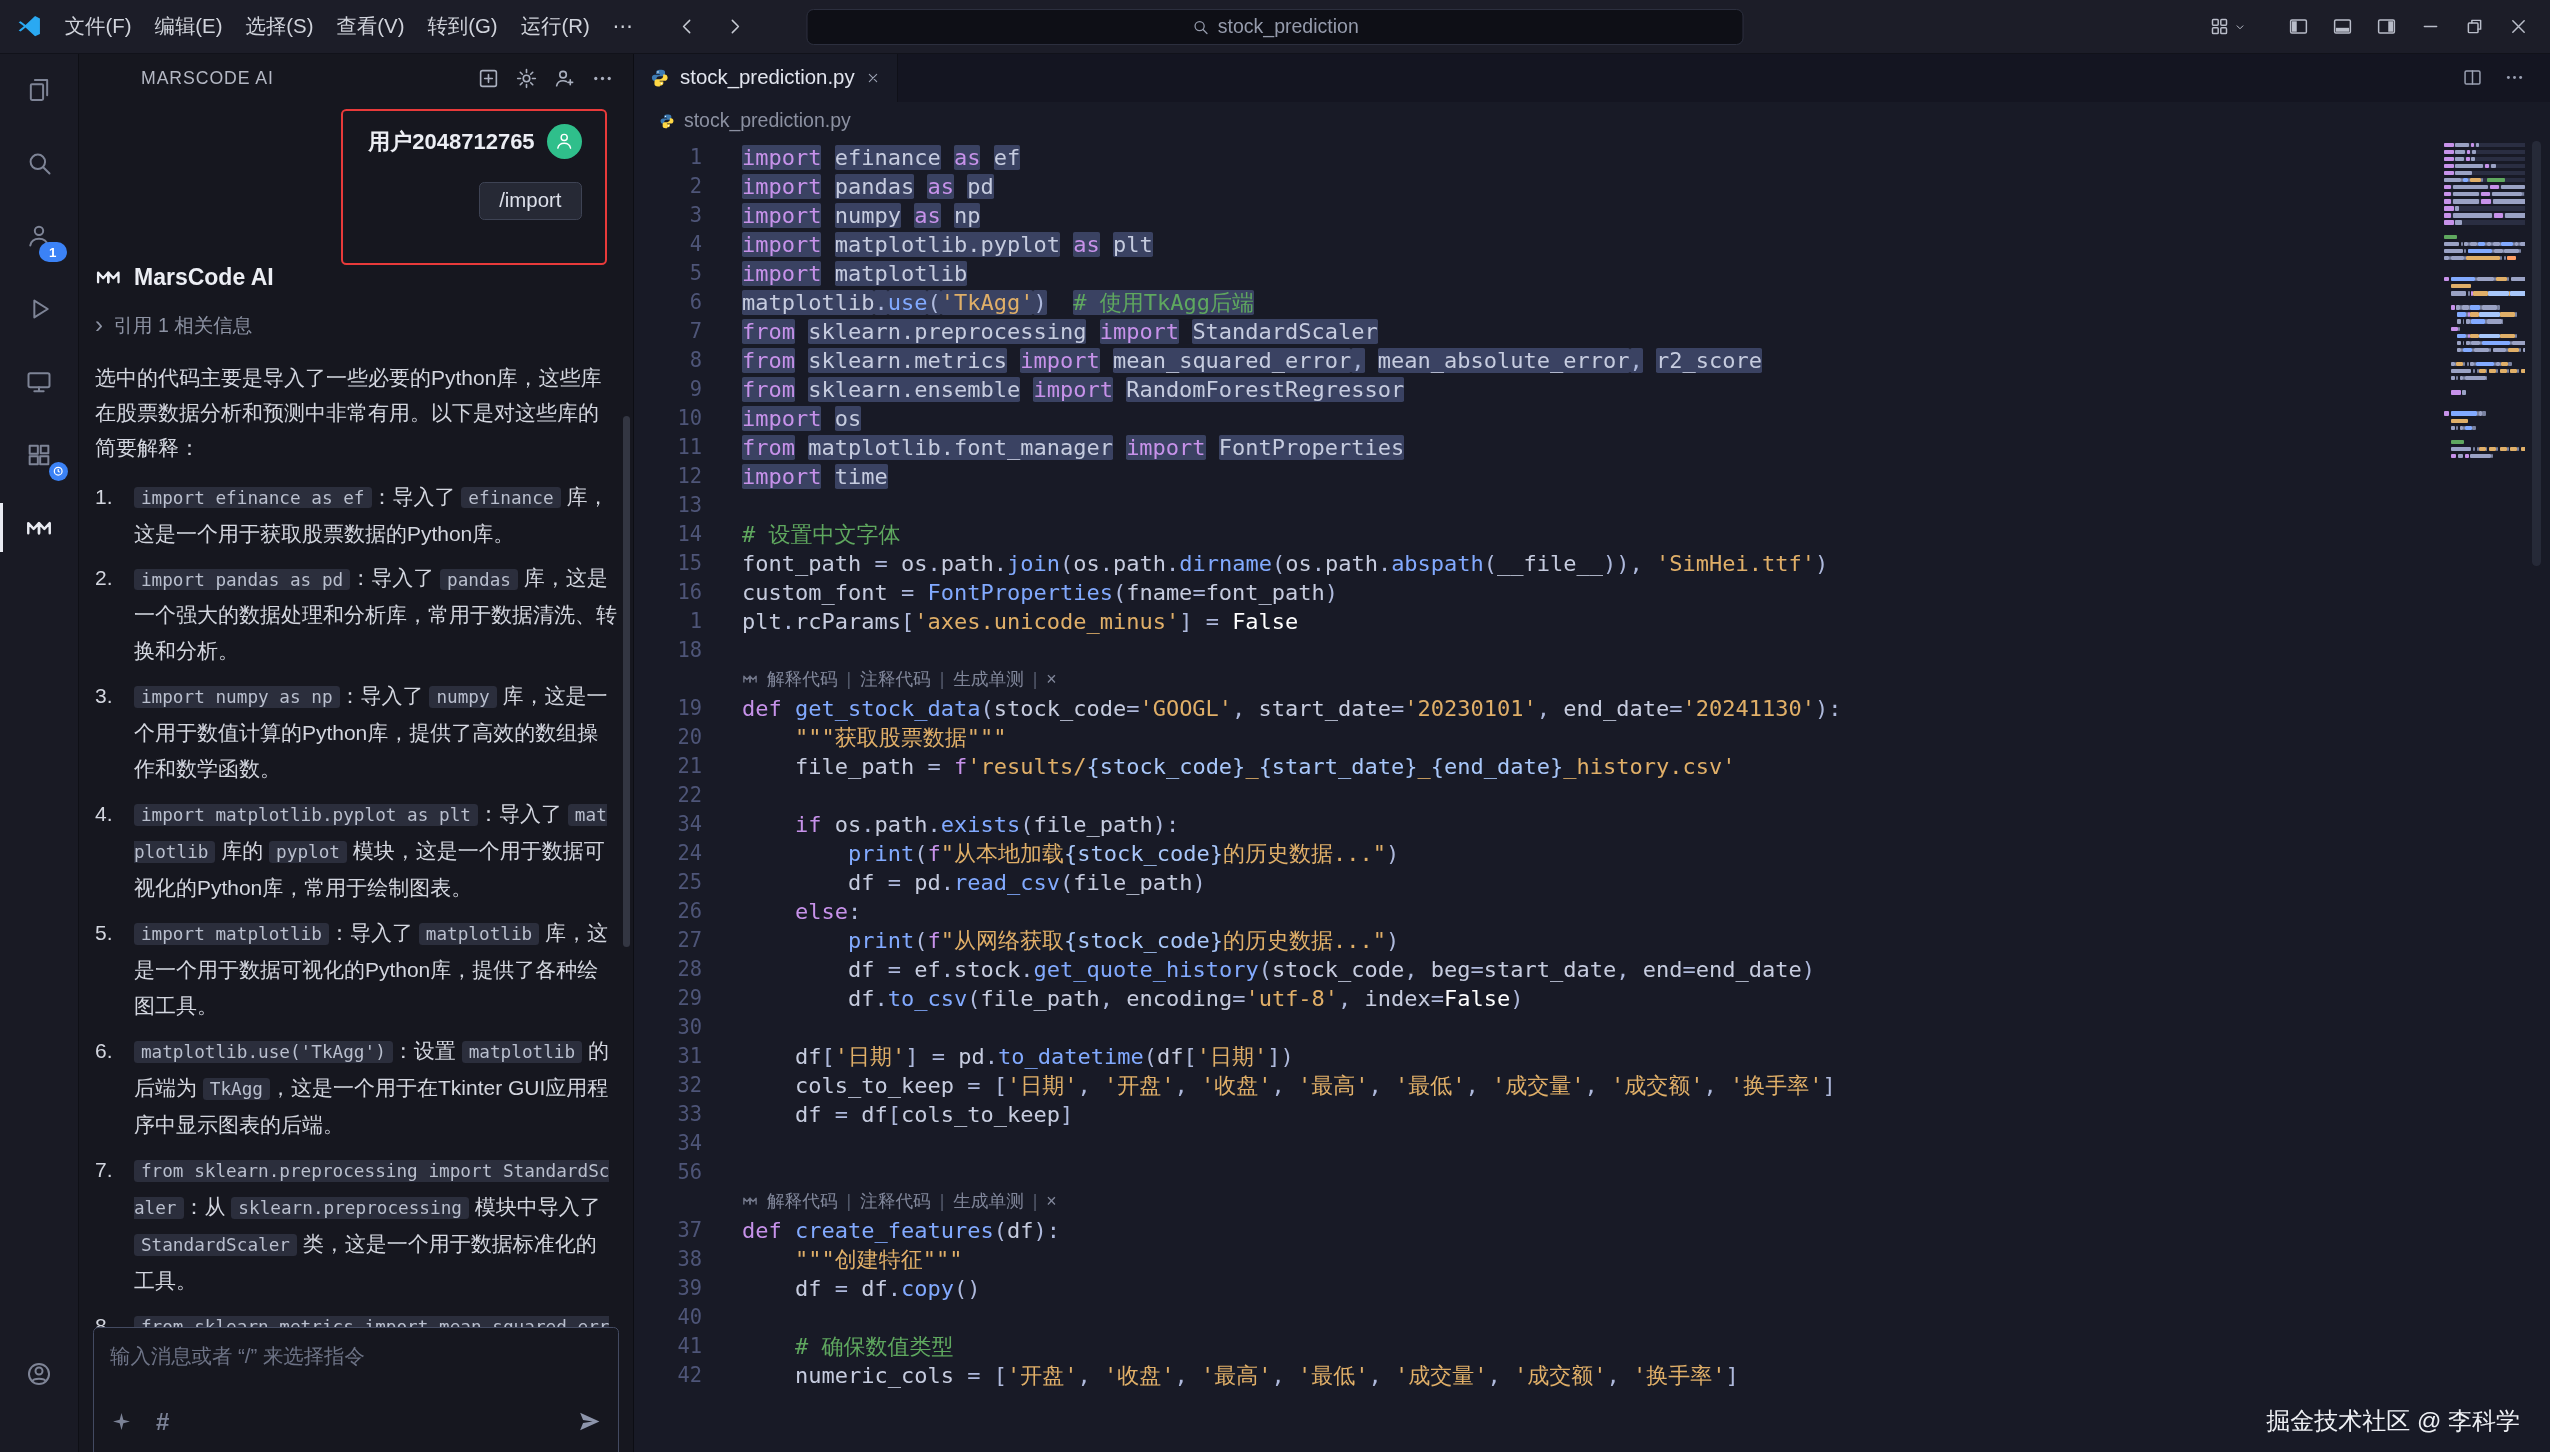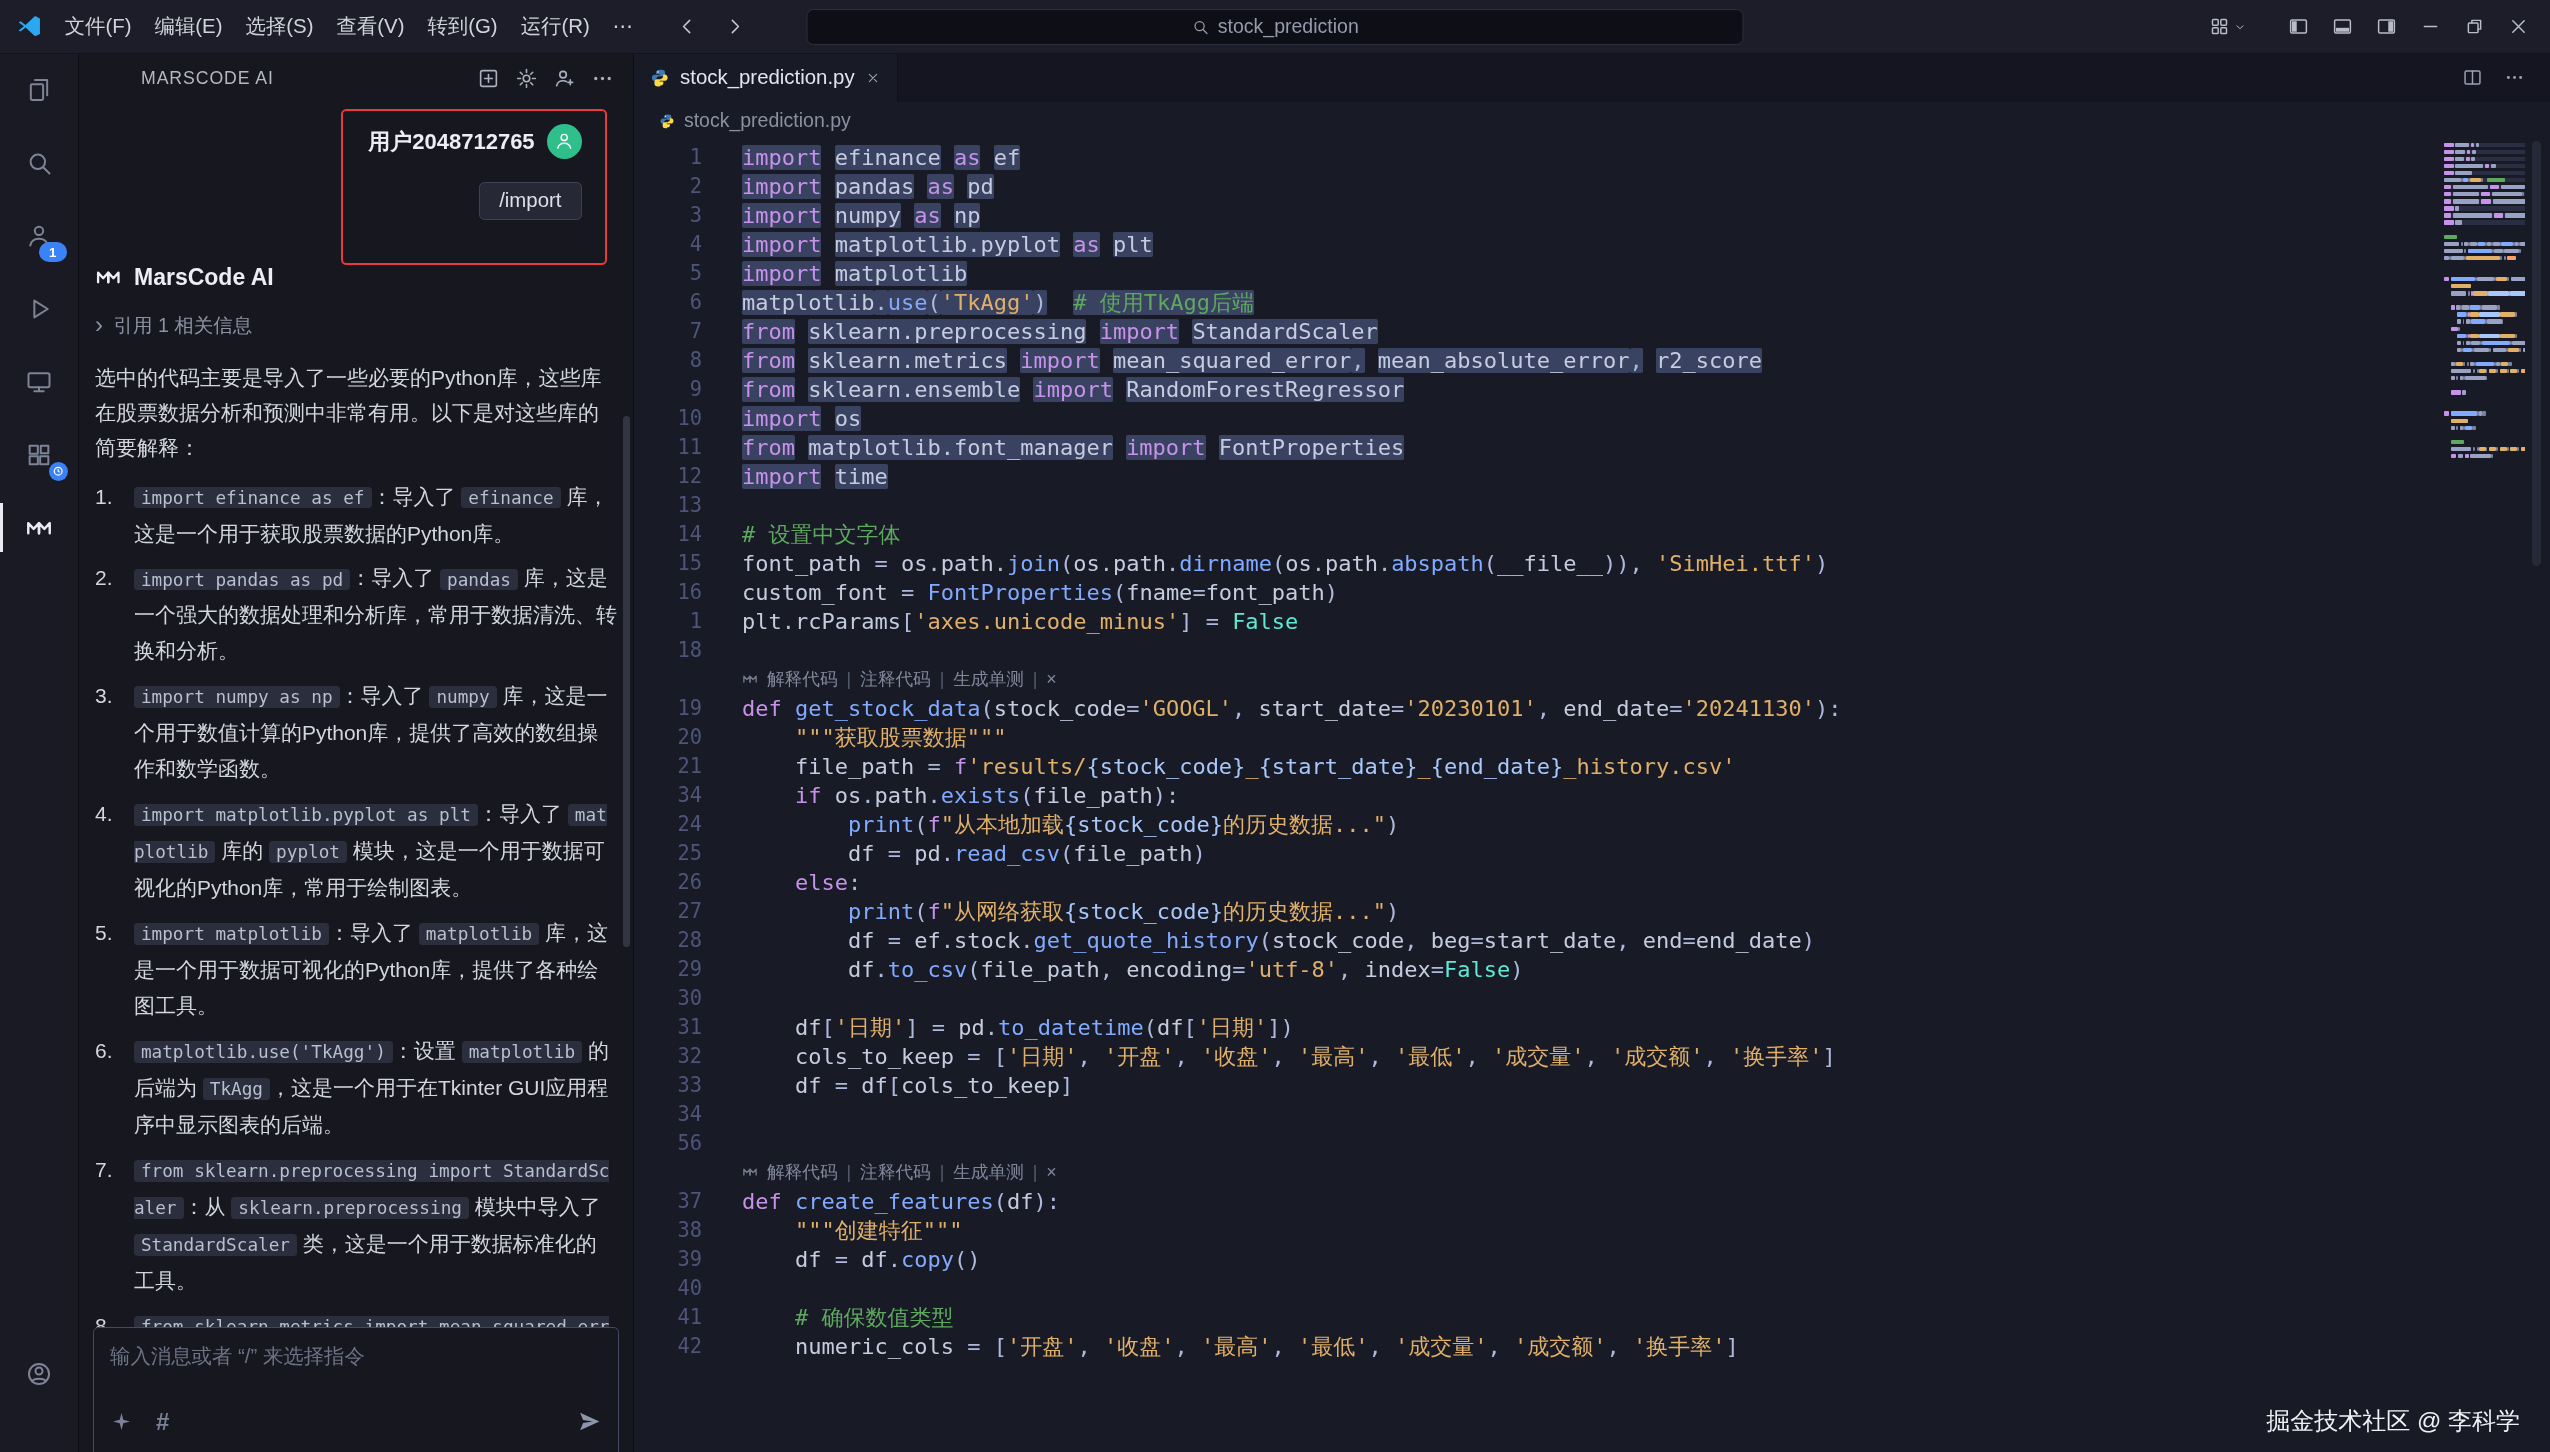--- a/index.html
+++ b/index.html
@@ -80,21 +80,21 @@
   .tb-actions{margin-left:auto;display:flex;align-items:center;gap:21px;padding-right:25px;color:#9aa0b2}
   .breadcrumb{height:37px;display:flex;align-items:center;gap:8.9px;padding-left:25px;font-size:19.5px;color:#8b90a1;flex:none}
   .code-area{flex:1;position:relative;overflow:hidden;font-family:"DejaVu Sans Mono",monospace}
   #code-lines{position:absolute;top:3.5px;left:0;right:133px}
   .crow{display:flex;height:29px;line-height:29px;font-size:22px}
   .gut{width:68px;text-align:right;color:#4e5578;font-size:20.4px;flex:none}
   .ltext{margin-left:40px;white-space:pre}
   .tk{white-space:pre}
   .sel .ltext .tk:not(.tk-w){background:#3a4262;border-radius:1.8px}
   .tk-k{color:#c792ea}.tk-f{color:#82aaff}.tk-s{color:#e0af68}.tk-c{color:#5fa85f}
-  .tk-v{color:#c6ccdf}.tk-o{color:#aeb9dc}.tk-n{color:#5eead4}.tk-i{color:#a8c7fa}
+  .tk-v{color:#c6ccdf}.tk-o{color:#aeb9dc}.tk-n{color:#ffffff}.tk-i{color:#a8c7fa}
   .lens{margin-left:40px;display:flex;align-items:center;gap:8.9px;color:#81879b;font-size:17.7px;font-family:"Liberation Sans","DejaVu Sans",sans-serif}
   .lens-logo svg{width:16px;height:16px;opacity:.85}
   .lens .sep{color:#565c6e}
   .minimap{position:absolute;top:3.5px;right:25px;width:81px}
   .mm-row{height:4.4px;margin-bottom:2.7px;display:flex;overflow:hidden}
   .mm-row.mm-sel{background:rgba(90,100,140,.28)}
   .mm-seg{height:4.4px;border-radius:0.9px;flex:none}
   .ed-scroll{position:absolute;top:1.8px;right:8.9px;width:8.9px;height:425px;background:rgba(130,140,170,.14);border-radius:4.4px}
   .watermark{position:absolute;right:30px;bottom:16px;font-size:24px;color:#eef0f4;font-family:"Liberation Sans","DejaVu Sans",sans-serif}
 
@@ -520,20 +520,24 @@
             </div>
             <div class="crow">
               <span class="gut">20</span>
               <span class="ltext"><span class="tk tk-w">    </span><span class="tk tk-s">"""获取股票数据"""</span></span>
             </div>
             <div class="crow">
               <span class="gut">21</span>
               <span class="ltext"><span class="tk tk-w">    </span><span class="tk tk-v">file_path</span><span class="tk tk-w"> </span><span class="tk tk-o">=</span><span class="tk tk-w"> </span><span class="tk tk-k">f</span><span class="tk tk-s">'results/</span><span class="tk tk-i">{stock_code}</span><span class="tk tk-s">_</span><span class="tk tk-i">{start_date}</span><span class="tk tk-s">_</span><span class="tk tk-i">{end_date}</span><span class="tk tk-s">_history.csv'</span></span>
             </div>
             <div class="crow">
+              <span class="gut">22</span>
+              <span class="ltext"></span>
+            </div>
+            <div class="crow">
               <span class="gut">34</span>
               <span class="ltext"><span class="tk tk-w">    </span><span class="tk tk-k">if</span><span class="tk tk-w"> </span><span class="tk tk-v">os</span><span class="tk tk-o">.</span><span class="tk tk-v">path</span><span class="tk tk-o">.</span><span class="tk tk-f">exists</span><span class="tk tk-o">(</span><span class="tk tk-v">file_path</span><span class="tk tk-o">):</span></span>
             </div>
             <div class="crow">
               <span class="gut">24</span>
               <span class="ltext"><span class="tk tk-w">        </span><span class="tk tk-f">print</span><span class="tk tk-o">(</span><span class="tk tk-k">f</span><span class="tk tk-s">"从本地加载</span><span class="tk tk-i">{stock_code}</span><span class="tk tk-s">的历史数据..."</span><span class="tk tk-o">)</span></span>
             </div>
             <div class="crow">
               <span class="gut">25</span>
               <span class="ltext"><span class="tk tk-w">        </span><span class="tk tk-v">df</span><span class="tk tk-w"> </span><span class="tk tk-o">=</span><span class="tk tk-w"> </span><span class="tk tk-v">pd</span><span class="tk tk-o">.</span><span class="tk tk-f">read_csv</span><span class="tk tk-o">(</span><span class="tk tk-v">file_path</span><span class="tk tk-o">)</span></span>

